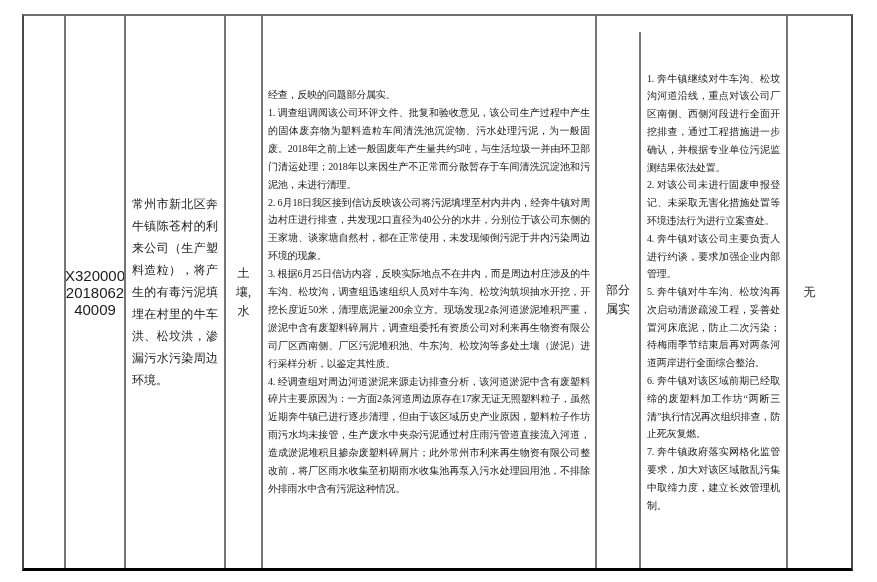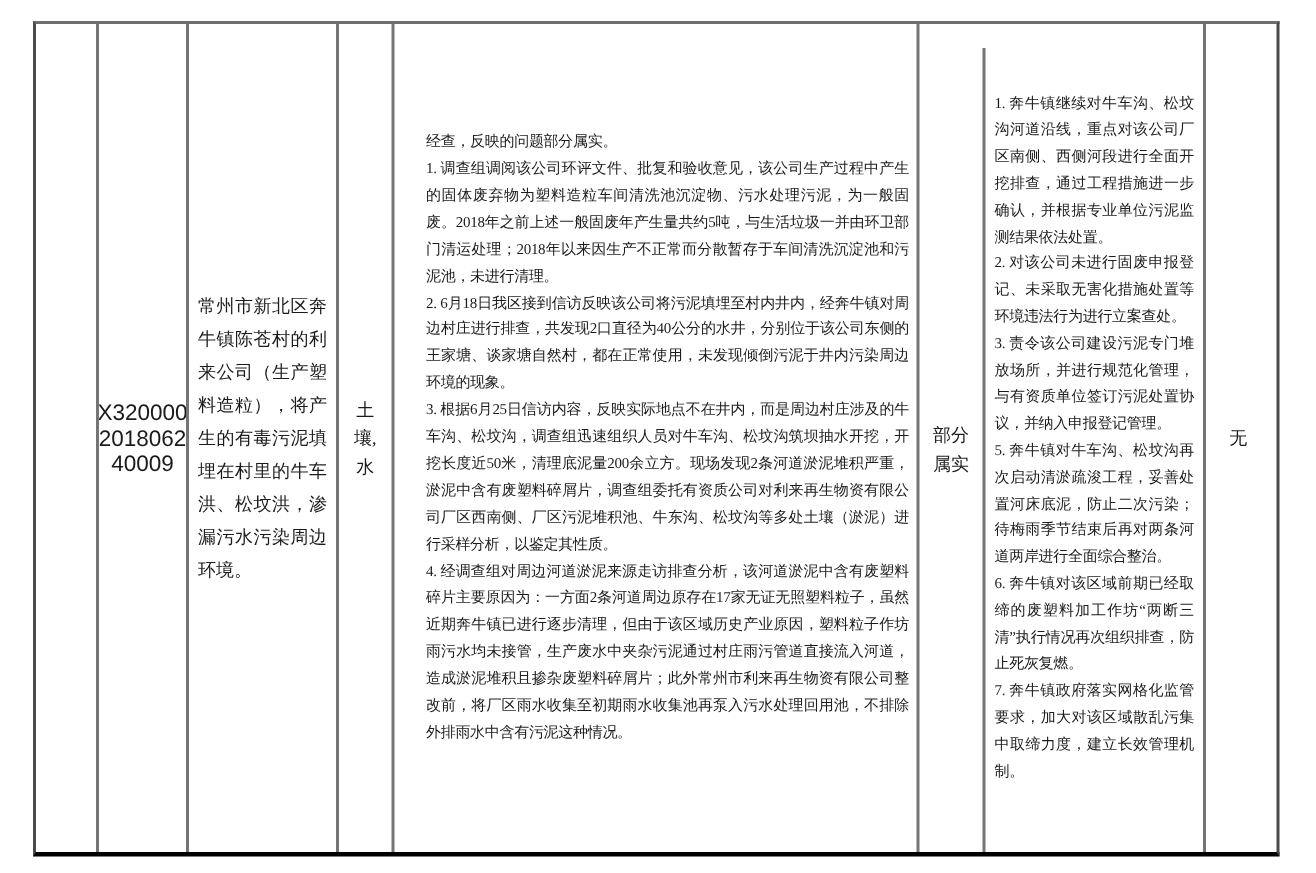--- a/index.html
+++ b/index.html
@@ -70,21 +70,20 @@
   }
   .complaint-text {
     font-size: 12px;
     line-height: 22px;
     text-align: justify;
     text-justify: inter-character;
   }
 
   .c-investigation {
     padding: 4px 5px;
-    margin-left: 16px;
   }
   .c-investigation .para {
     font-size: 10px;
     letter-spacing: -0.2px;
     line-height: 17.9px;
     text-align: justify;
     text-justify: inter-character;
     margin: 0;
   }
 
@@ -139,21 +138,21 @@
 
     <div class="cell c-verdict">
       <div class="center-text">部分
 属实</div>
     </div>
 
     <div class="cell c-measures">
       <div>
           <div class="para">1. 奔牛镇继续对牛车沟、松坟沟河道沿线，重点对该公司厂区南侧、西侧河段进行全面开挖排查，通过工程措施进一步确认，并根据专业单位污泥监测结果依法处置。</div>
           <div class="para">2. 对该公司未进行固废申报登记、未采取无害化措施处置等环境违法行为进行立案查处。</div>
-          <div class="para">3. 责令该公司建设污泥专门堆放场所，并进行规范化管理，与有资质单位签订污泥处置协议，并纳入申报登记管理。</div>
+          <div class="para">4. 奔牛镇对该公司主要负责人进行约谈，要求加强企业内部管理。</div>
           <div class="para">5. 奔牛镇对牛车沟、松坟沟再次启动清淤疏浚工程，妥善处置河床底泥，防止二次污染；待梅雨季节结束后再对两条河道两岸进行全面综合整治。</div>
           <div class="para">6. 奔牛镇对该区域前期已经取缔的废塑料加工作坊“两断三清”执行情况再次组织排查，防止死灰复燃。</div>
           <div class="para">7. 奔牛镇政府落实网格化监管要求，加大对该区域散乱污集中取缔力度，建立长效管理机制。</div>
         </div>
     </div>
 
     <div class="cell c-accountability">
       <div class="center-text">无</div>
     </div>
 

